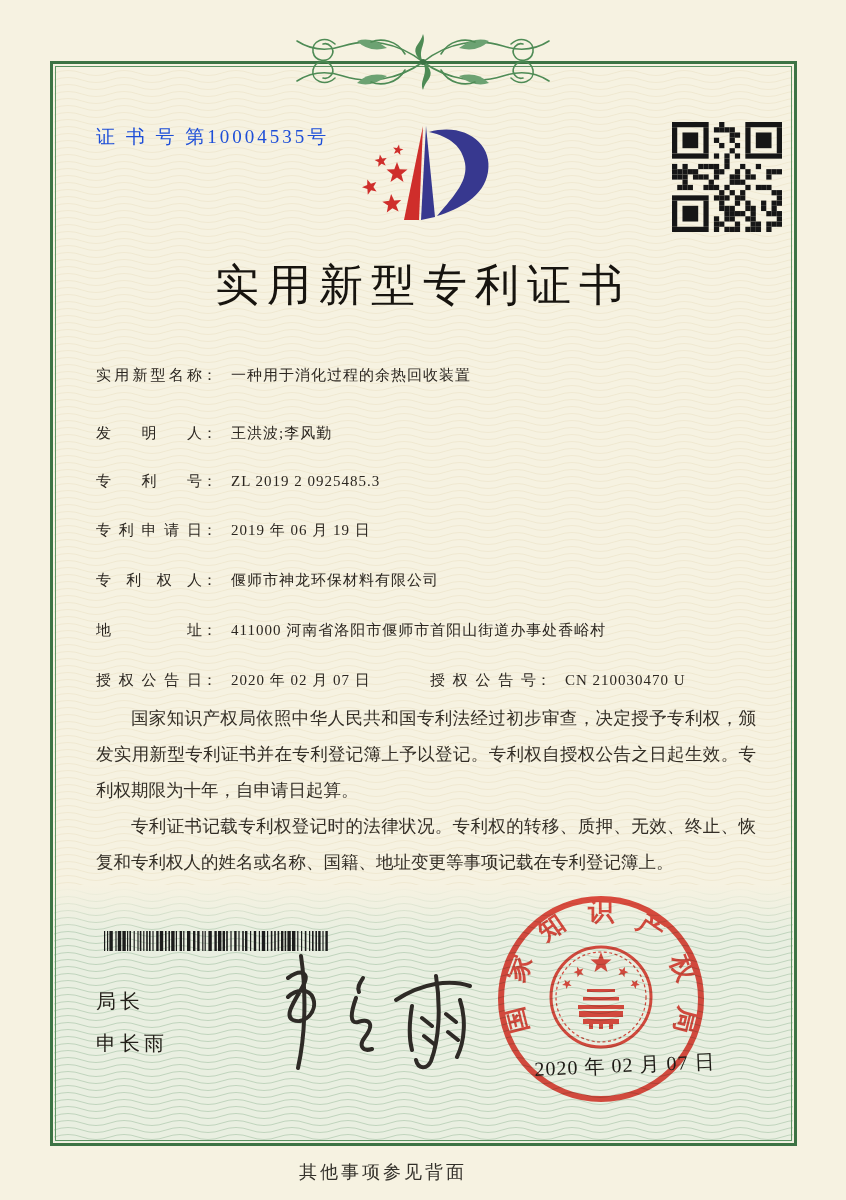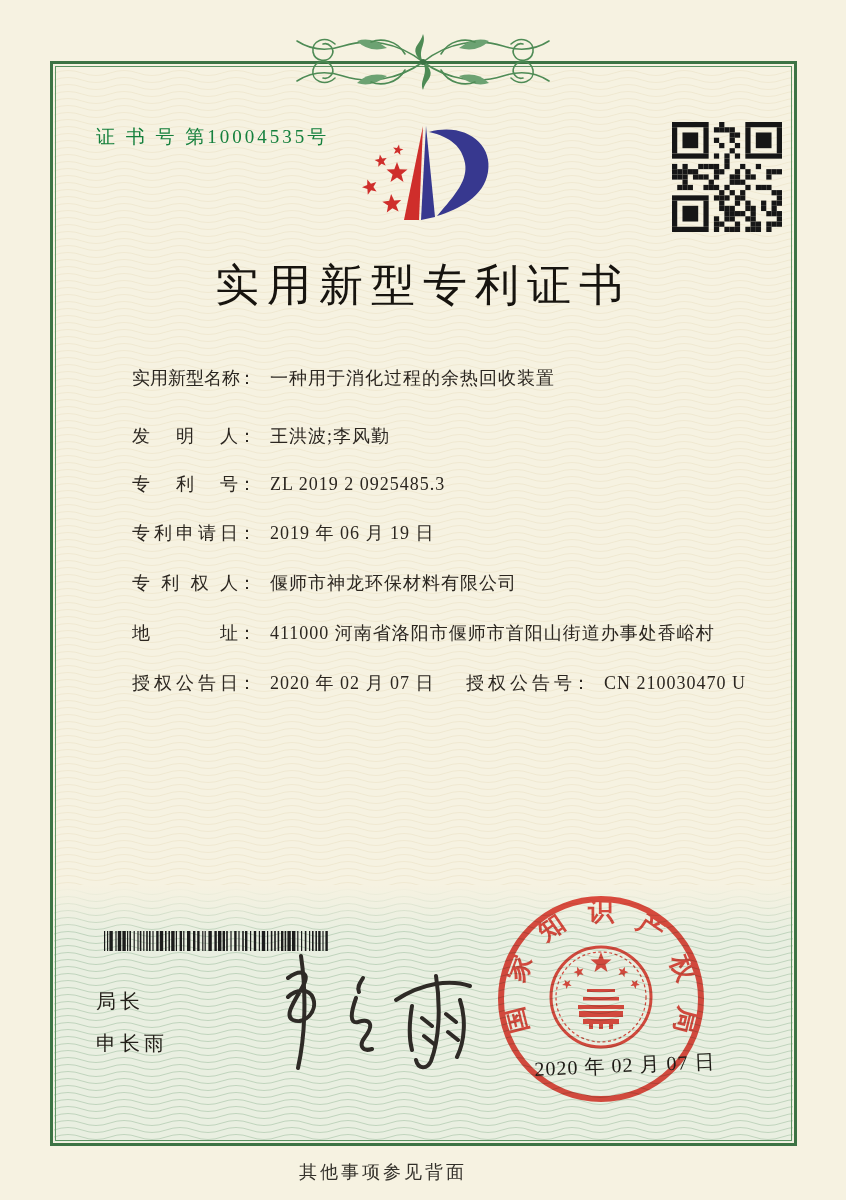--- a/index.html
+++ b/index.html
@@ -19,30 +19,30 @@
     box-sizing:border-box;
   }
   .frame-inner{
     position:absolute;inset:2px;
     border:1px solid #5d9463;
   }
   .waves{position:absolute;left:54px;top:65px;width:739px;height:1077px;pointer-events:none;}
   .ornament{position:absolute;left:263px;top:28px;width:320px;height:72px;}
   .cert-number{
     position:absolute;left:96px;top:124px;
-    font-size:19px;letter-spacing:3px;color:#15803d;
+    font-size:19px;letter-spacing:3px;color:#1d4ed8;
   }
   .logo{position:absolute;left:355px;top:110px;width:170px;height:130px;}
   .qr{position:absolute;left:672px;top:122px;width:110px;height:110px;}
   .title{
     position:absolute;left:0;top:256px;width:846px;
     text-align:center;font-size:44px;font-weight:normal;
     letter-spacing:8px;color:#17140f;
   }
-  .field{position:absolute;left:96px;white-space:nowrap;font-size:18px;color:#2b2620;margin-left:36px;}
+  .field{position:absolute;left:96px;white-space:nowrap;font-size:15px;color:#2b2620;}
   .flabel{
     display:inline-block;width:106px;vertical-align:bottom;
     text-align:justify;text-align-last:justify;text-justify:inter-character;
   }
   .fcolon{display:inline-block;margin-right:14px;}
   .fvalue{letter-spacing:1px;}
   .paras{
     position:absolute;left:96px;top:700px;width:660px;
     font-size:17.5px;line-height:36px;text-align:justify;color:#332e26;
   }
@@ -429,20 +429,24 @@
   <div class="field" style="top:621px">
     <span class="flabel">地址</span><span class="fcolon">：</span><span class="fvalue">411000 河南省洛阳市偃师市首阳山街道办事处香峪村</span>
   </div>
   <div class="field" style="top:671px">
     <span class="flabel">授权公告日</span><span class="fcolon">：</span><span class="fvalue">2020 年 02 月 07 日</span>
   </div>
   <div class="field" style="left:430px;top:671px">
     <span class="flabel">授权公告号</span><span class="fcolon">：</span><span class="fvalue">CN 210030470 U</span>
   </div>
 
+  <div class="paras">
+    <p>国家知识产权局依照中华人民共和国专利法经过初步审查，决定授予专利权，颁发实用新型专利证书并在专利登记簿上予以登记。专利权自授权公告之日起生效。专利权期限为十年，自申请日起算。</p>
+    <p>专利证书记载专利权登记时的法律状况。专利权的转移、质押、无效、终止、恢复和专利权人的姓名或名称、国籍、地址变更等事项记载在专利登记簿上。</p>
+  </div>
 
   <svg class="barcode" id="barcode" viewBox="0 0 224 20">
       <rect x="0" y="0" width="1.2" height="20" fill="#1c1c1c"></rect>
       <rect x="3" y="0" width="1.2" height="20" fill="#1c1c1c"></rect>
       <rect x="5.4" y="0" width="3.4" height="20" fill="#1c1c1c"></rect>
       <rect x="11.4" y="0" width="1.2" height="20" fill="#1c1c1c"></rect>
       <rect x="13.8" y="0" width="3.4" height="20" fill="#1c1c1c"></rect>
       <rect x="18.4" y="0" width="3.4" height="20" fill="#1c1c1c"></rect>
       <rect x="23" y="0" width="1.2" height="20" fill="#1c1c1c"></rect>
       <rect x="25.4" y="0" width="1.6" height="20" fill="#1c1c1c"></rect>

